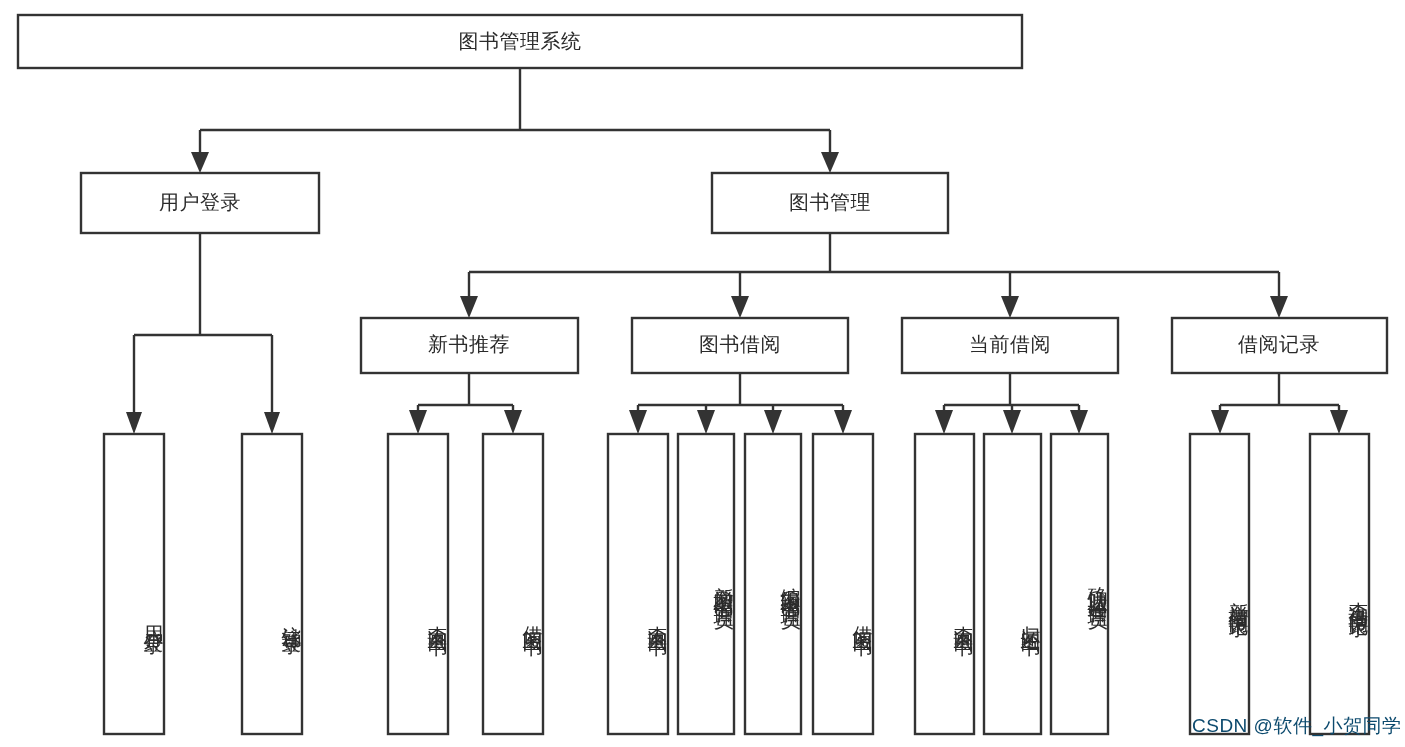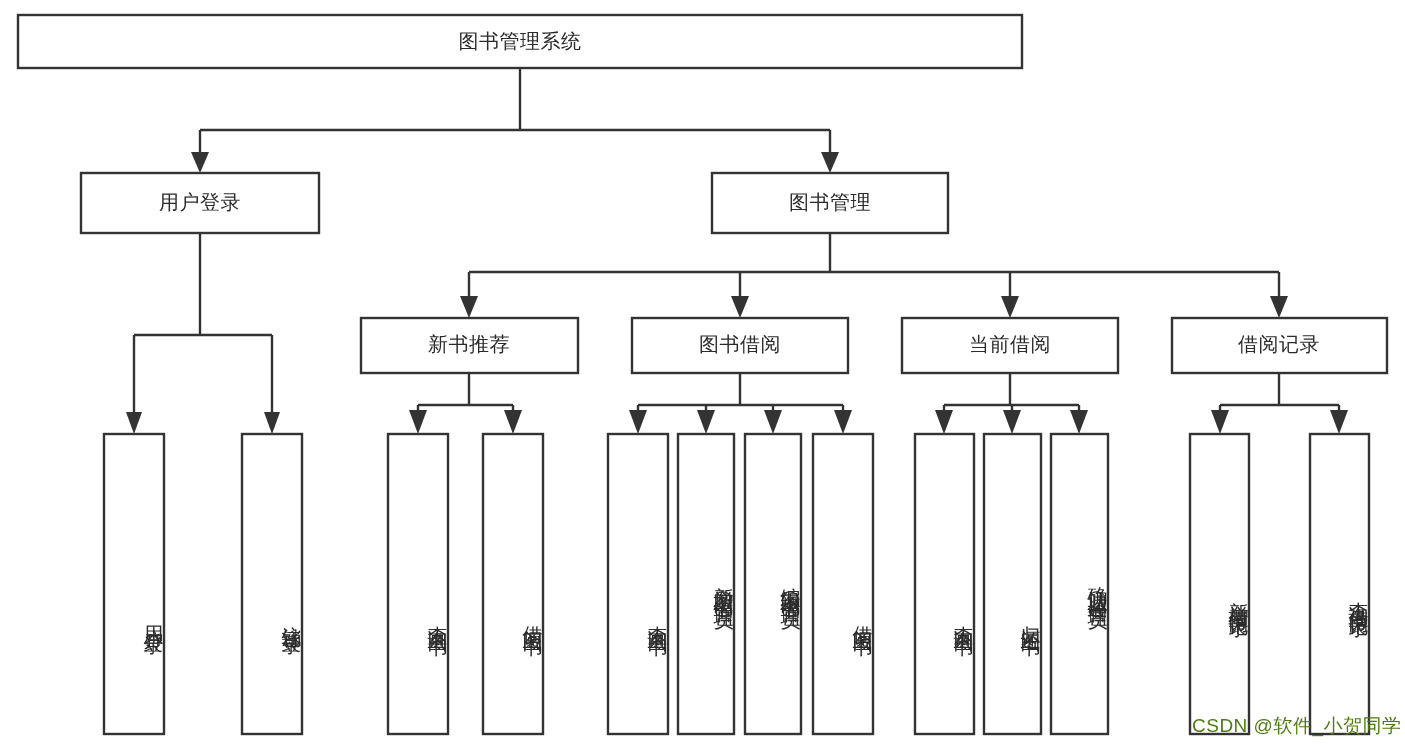--- a/index.html
+++ b/index.html
@@ -62,21 +62,21 @@
     display: flex;
     align-items: flex-start;
     justify-content: center;
     white-space: nowrap;
     pointer-events: none;
   }
   .watermark {
     position: absolute;
     font-family: "Liberation Sans", "DejaVu Sans", sans-serif;
     font-size: 19px;
-    color: #4d7c0f;
+    color: #0c4a6e;
     white-space: nowrap;
     letter-spacing: 0.5px;
   }
 </style>
 </head>
 <body>
 
 <div id="diagram-root">
 
   <svg class="diagram-canvas" viewBox="0 0 1405 747">

